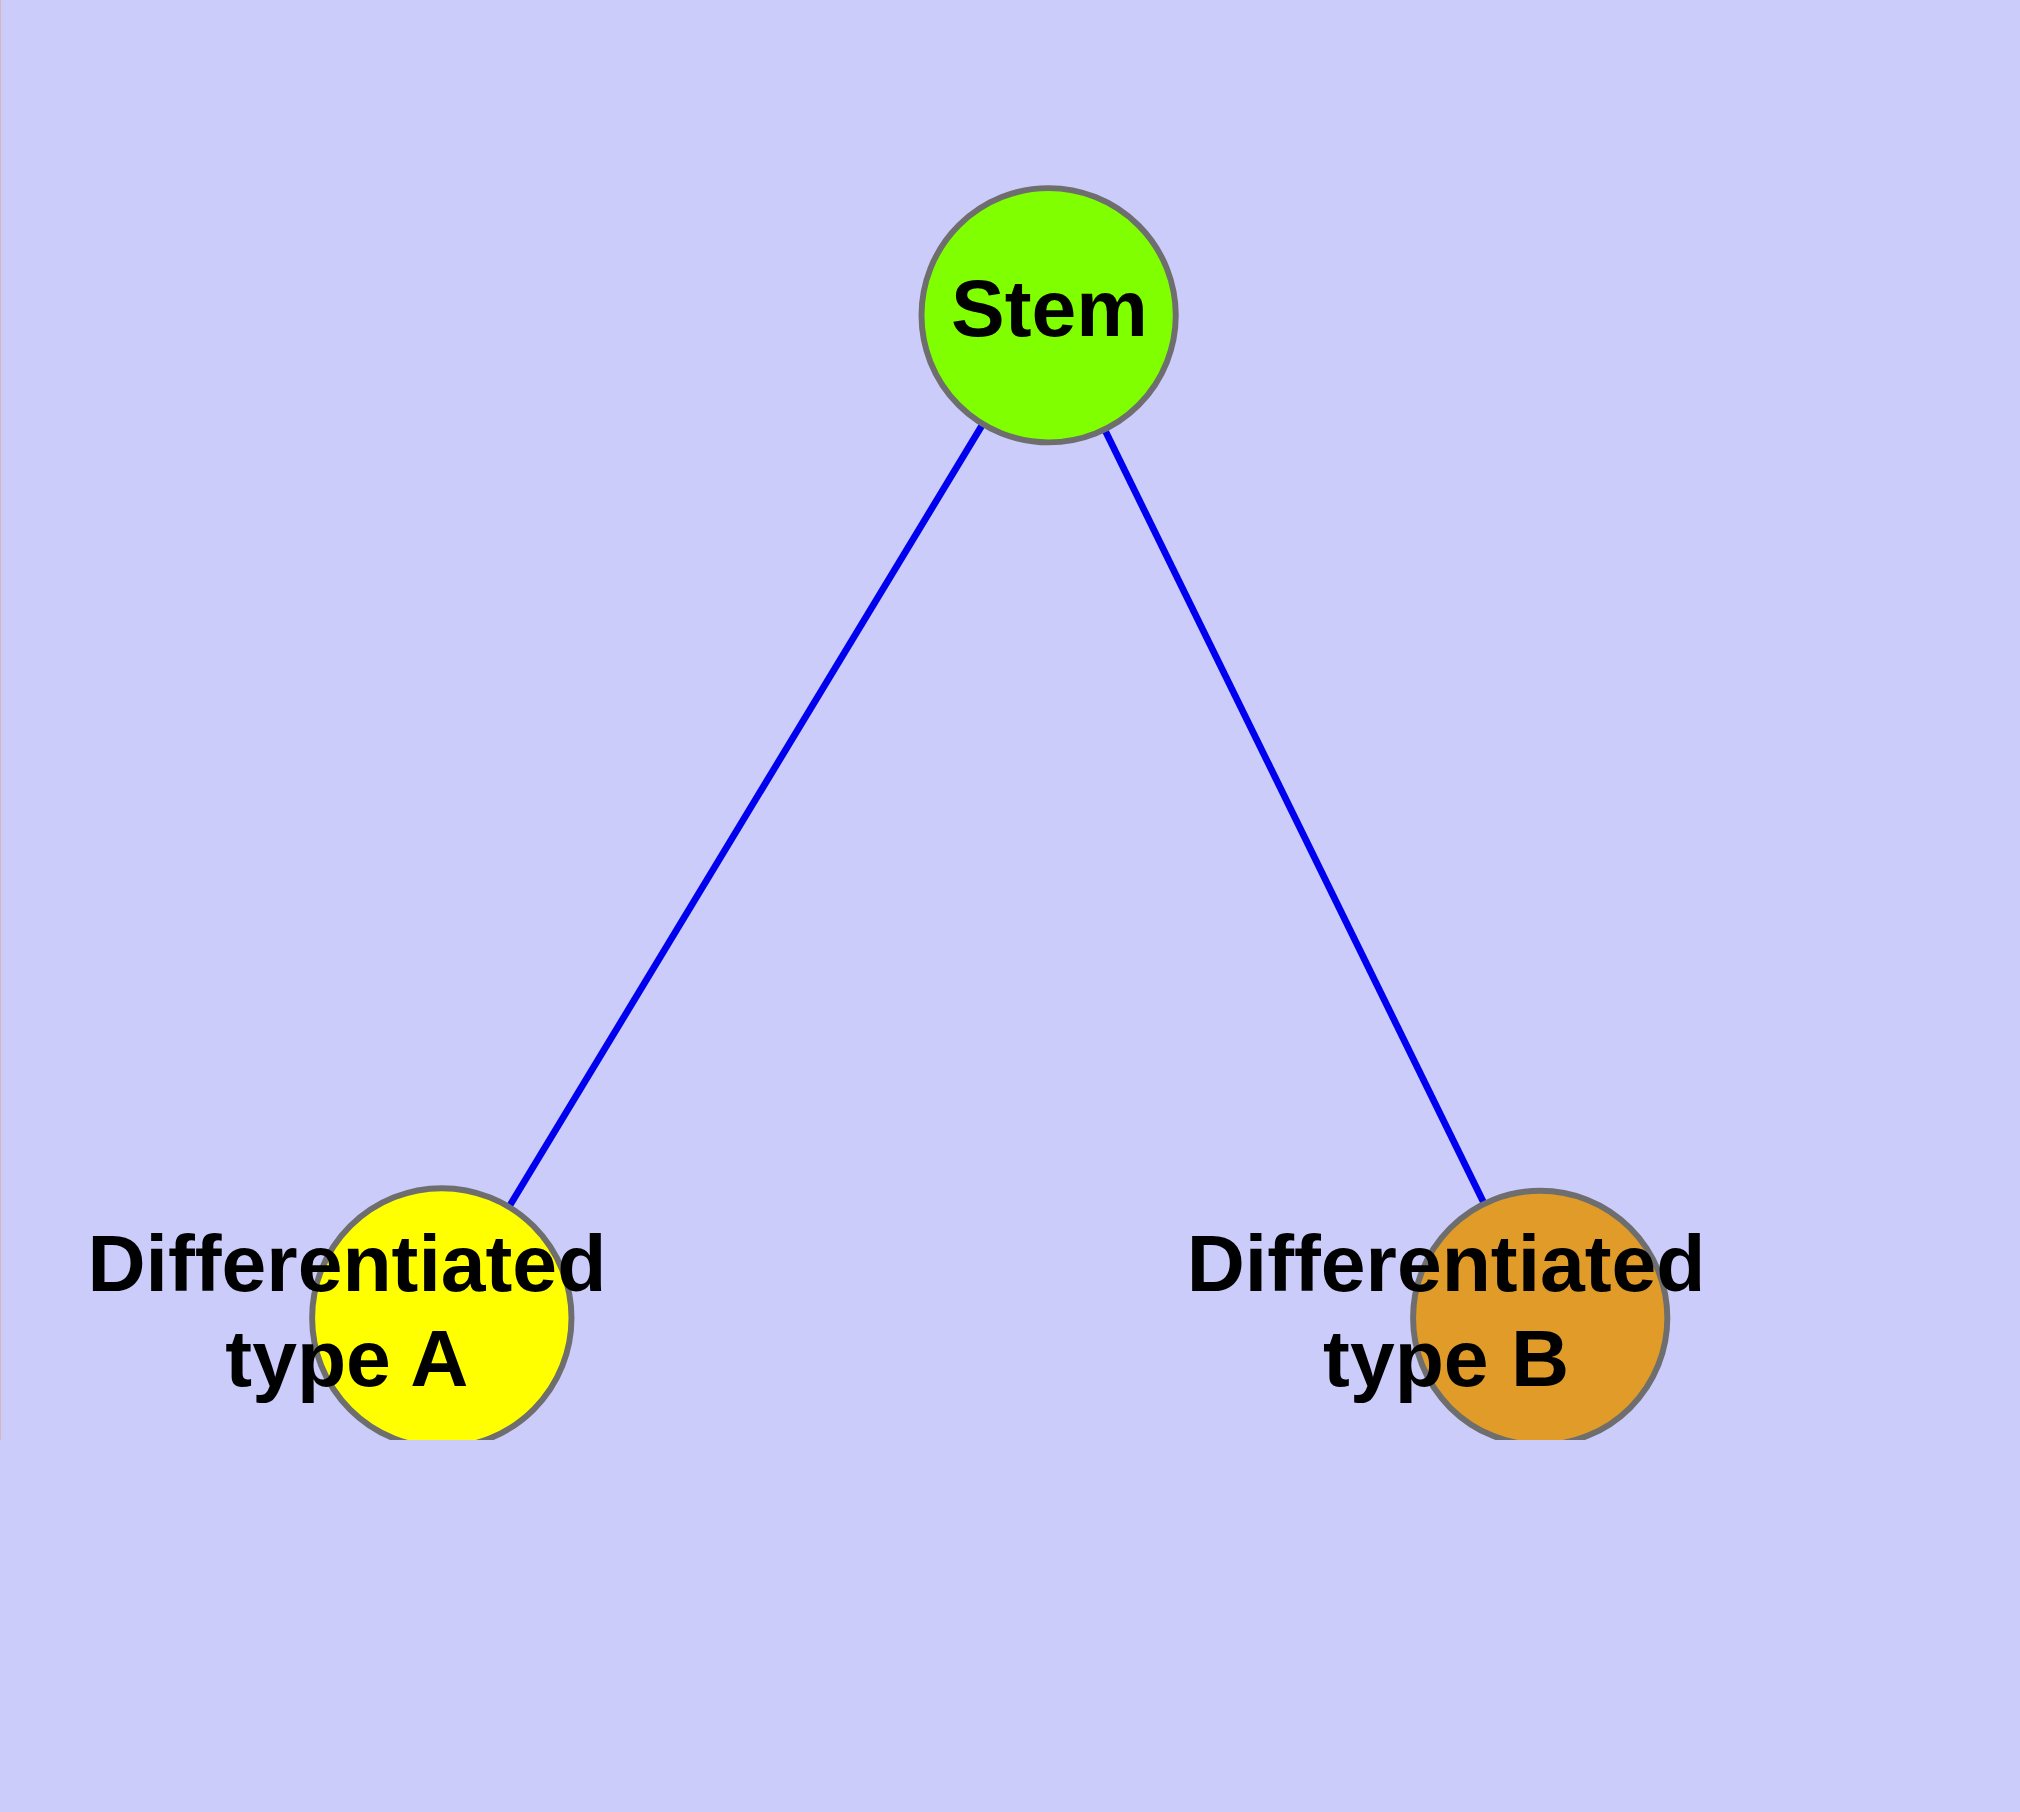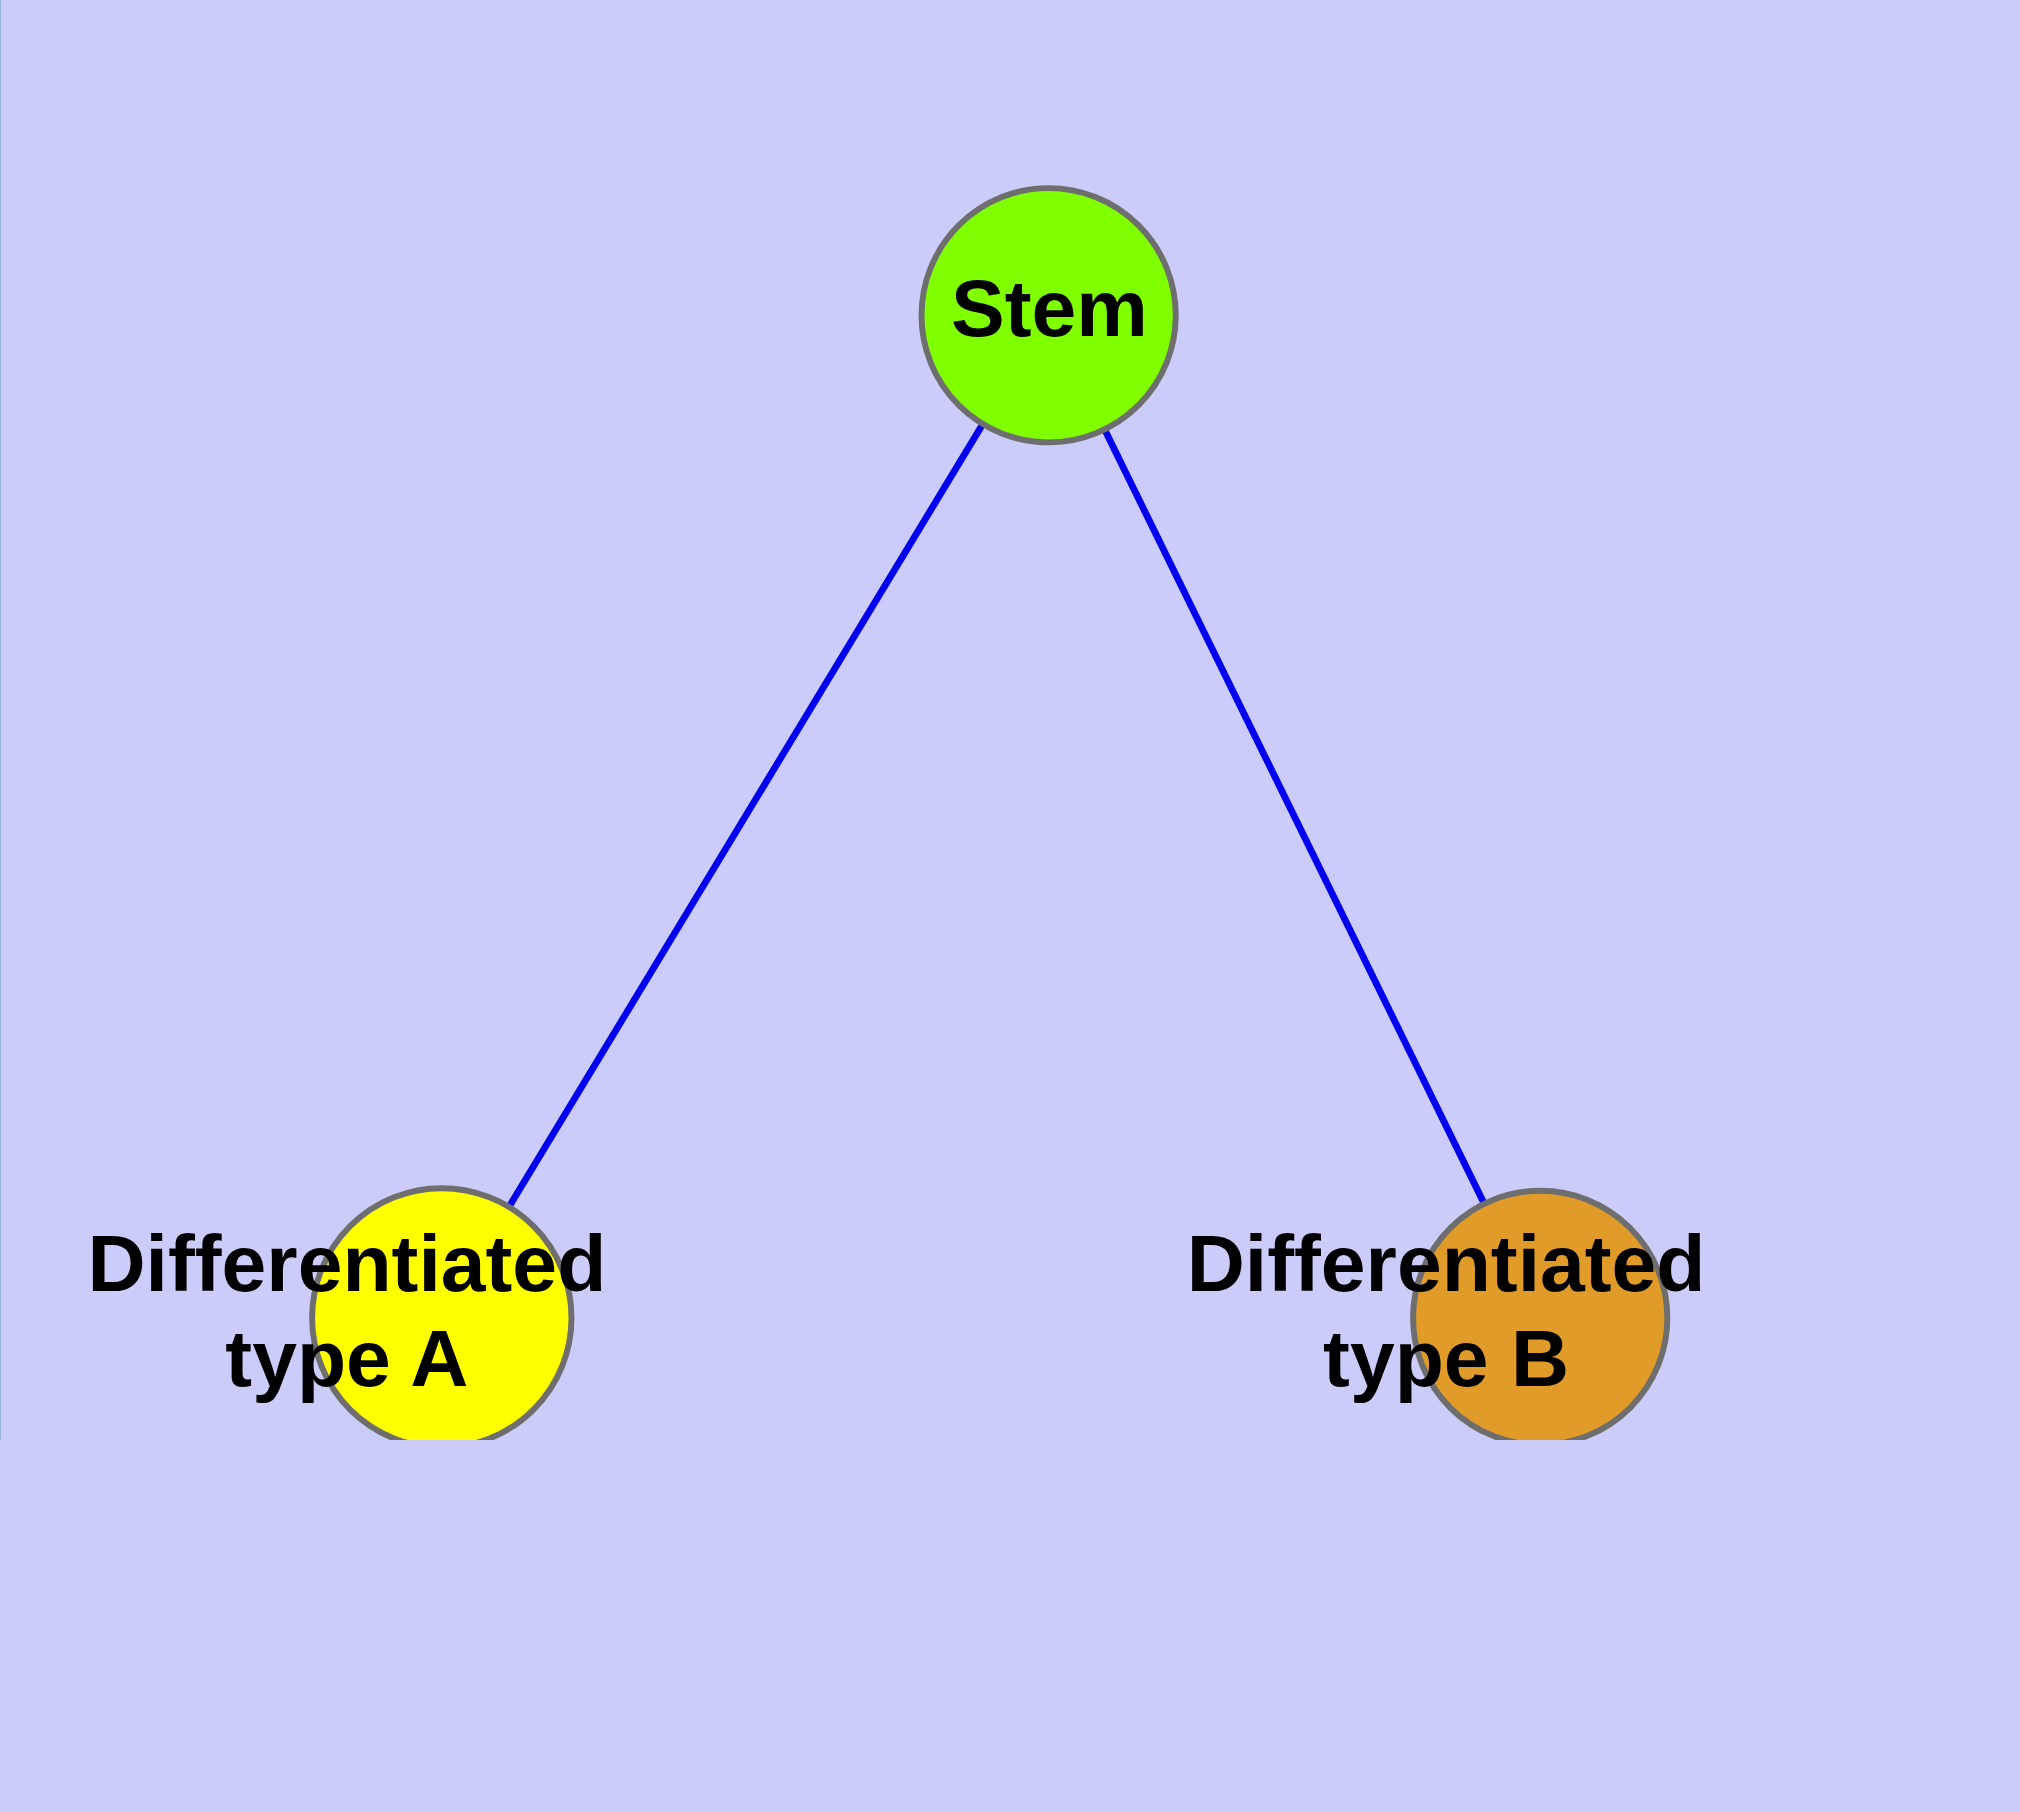--- a/index.html
+++ b/index.html
@@ -36,21 +36,21 @@
     font-size: 95px;
     fill: #000000;
     dominant-baseline: middle;
     text-anchor: middle;
     white-space: pre;
   }
 </style>
 </head>
 <body style="background: rgb(204, 204, 250);">
 
-<div id="canvas-root" style="width: 2021px; height: 1440px; background: #0f766e;">
+<div id="canvas-root" style="width: 2021px; height: 1440px; background: #f97316;">
   <svg id="graph-svg" viewBox="0 0 2384 2138" width="2021" height="1812">
 
     <rect id="bg-rect" x="0" y="0" width="2384" height="2138" fill="#ccccfa"></rect>
 
     <g id="edges-layer">
         <line class="edge-line" x1="1237" y1="372" x2="521" y2="1555" stroke="#0000ee" stroke-width="8"></line>
         <line class="edge-line" x1="1237" y1="372" x2="1817" y2="1555" stroke="#0000ee" stroke-width="8"></line>
       </g>
     <g id="nodes-layer">
         <circle class="node-circle" cx="1237" cy="372" r="150" fill="#80ff00" stroke="#6e6e6e"></circle>

